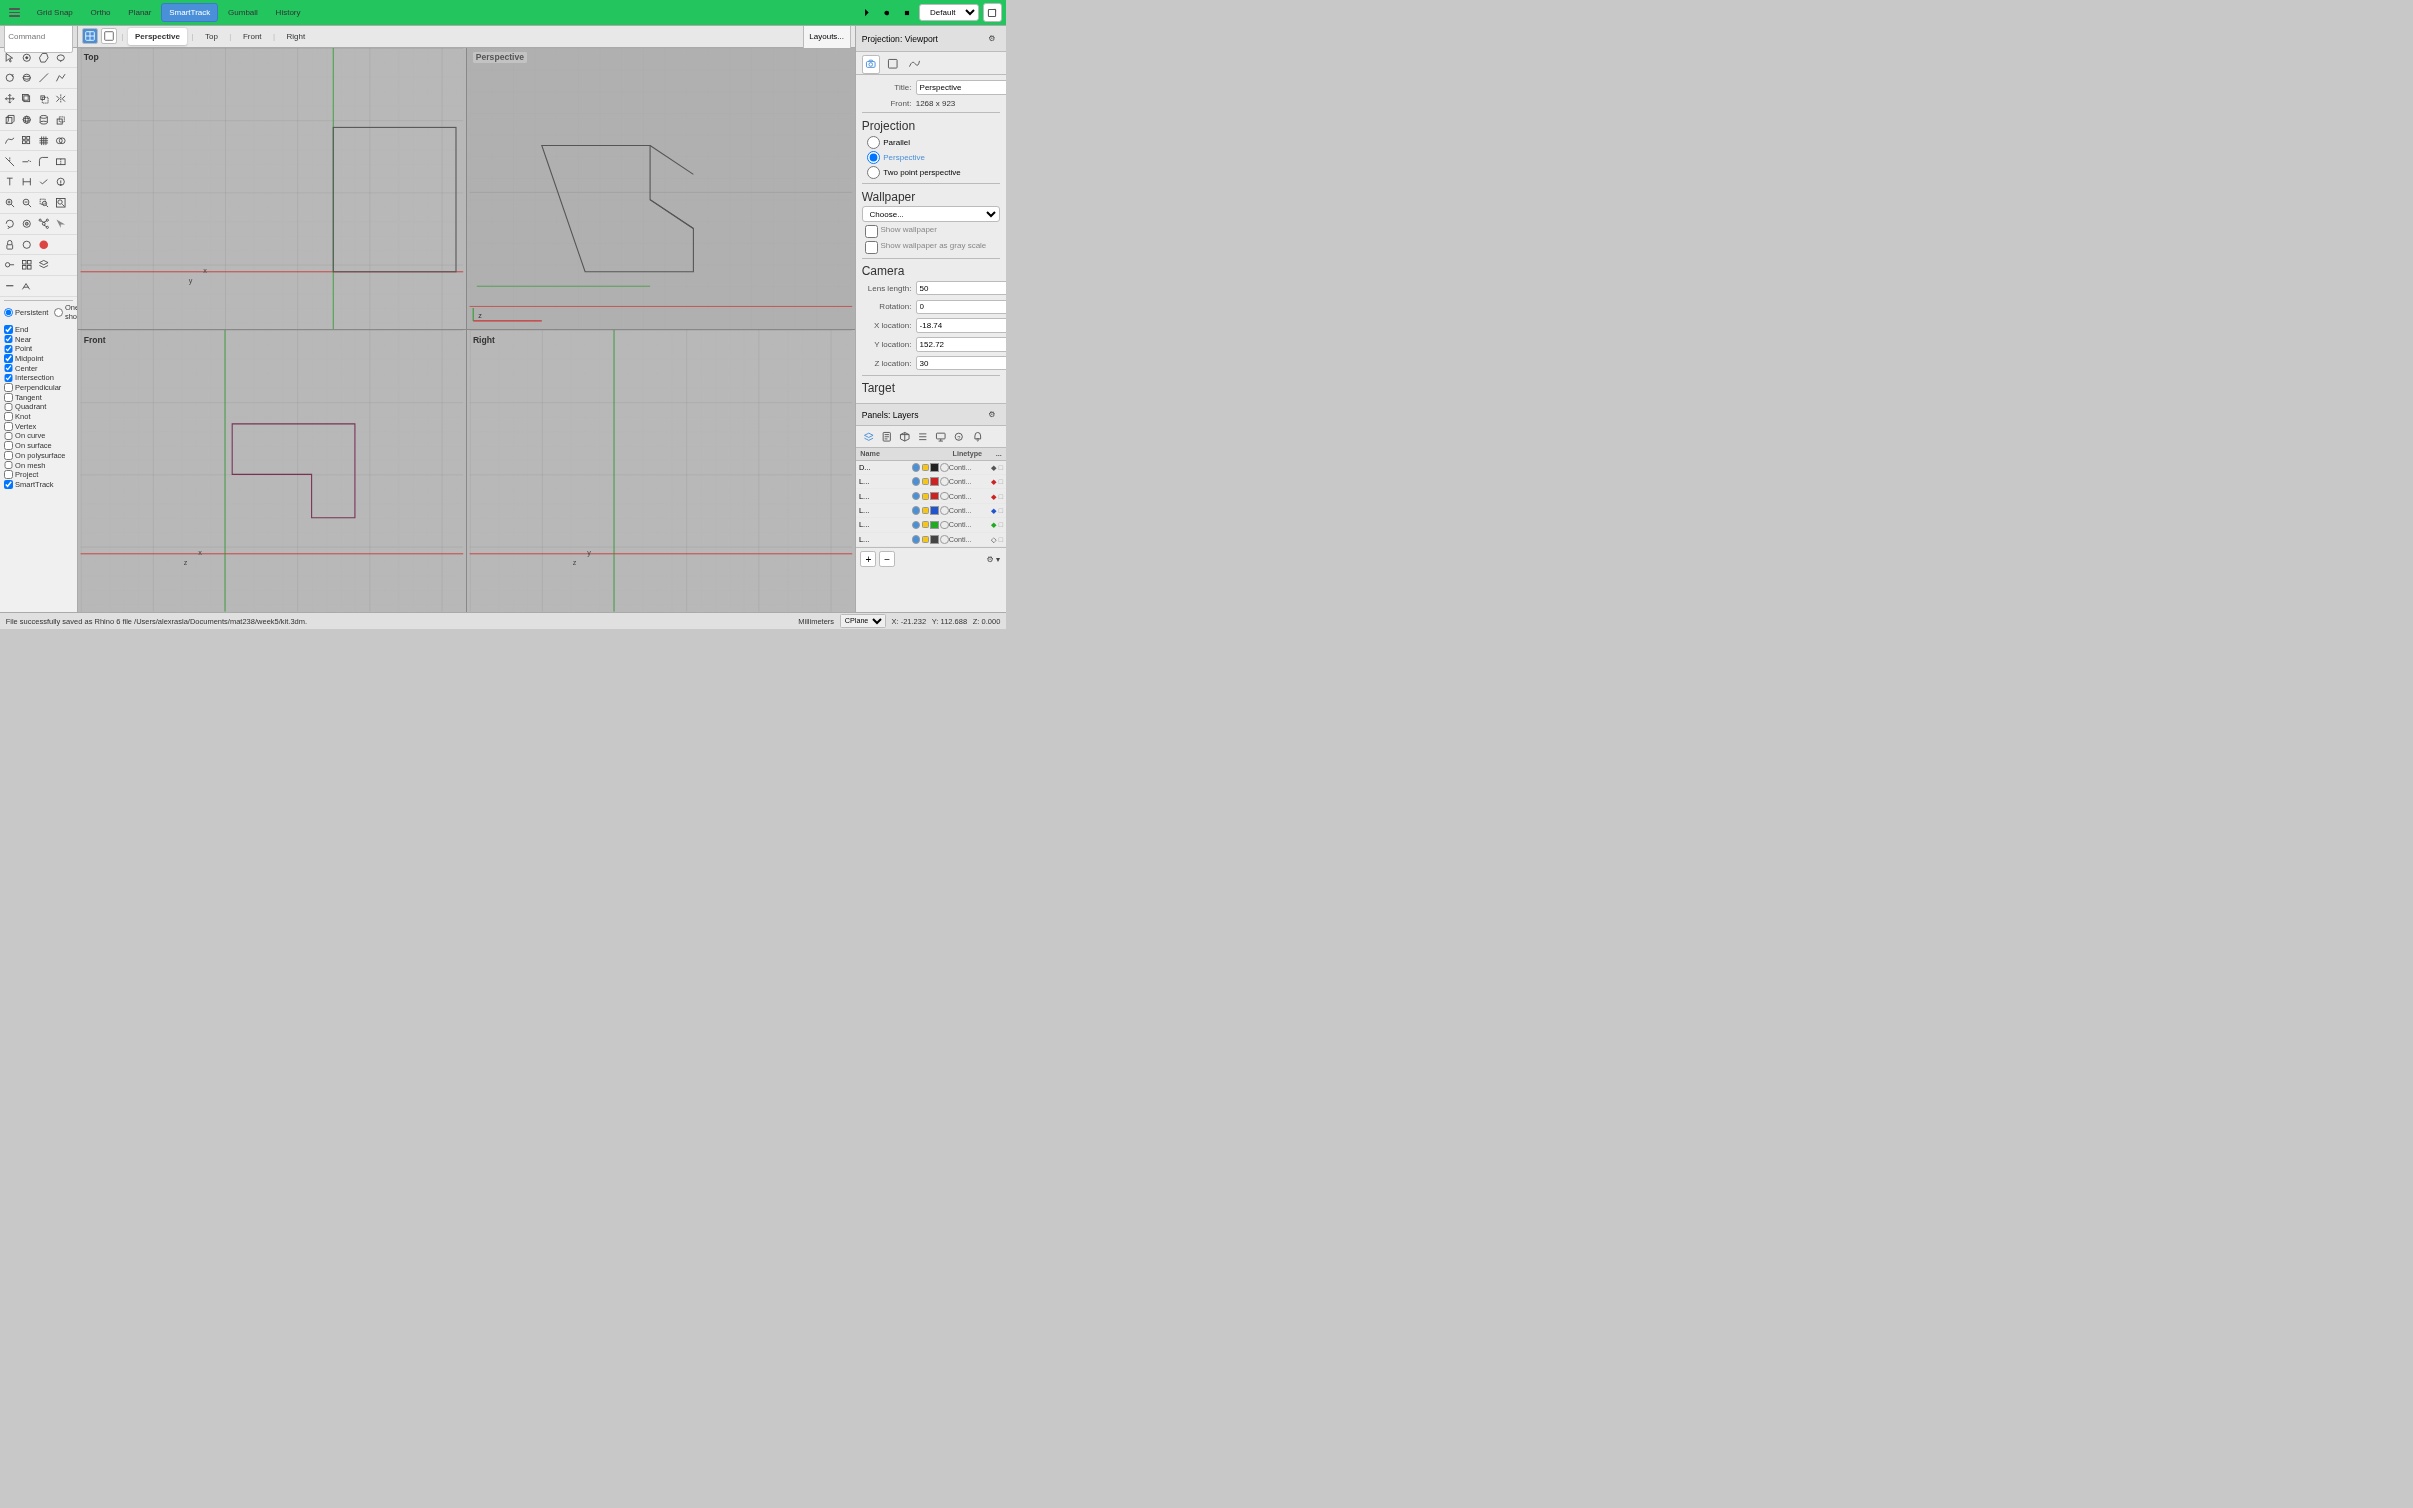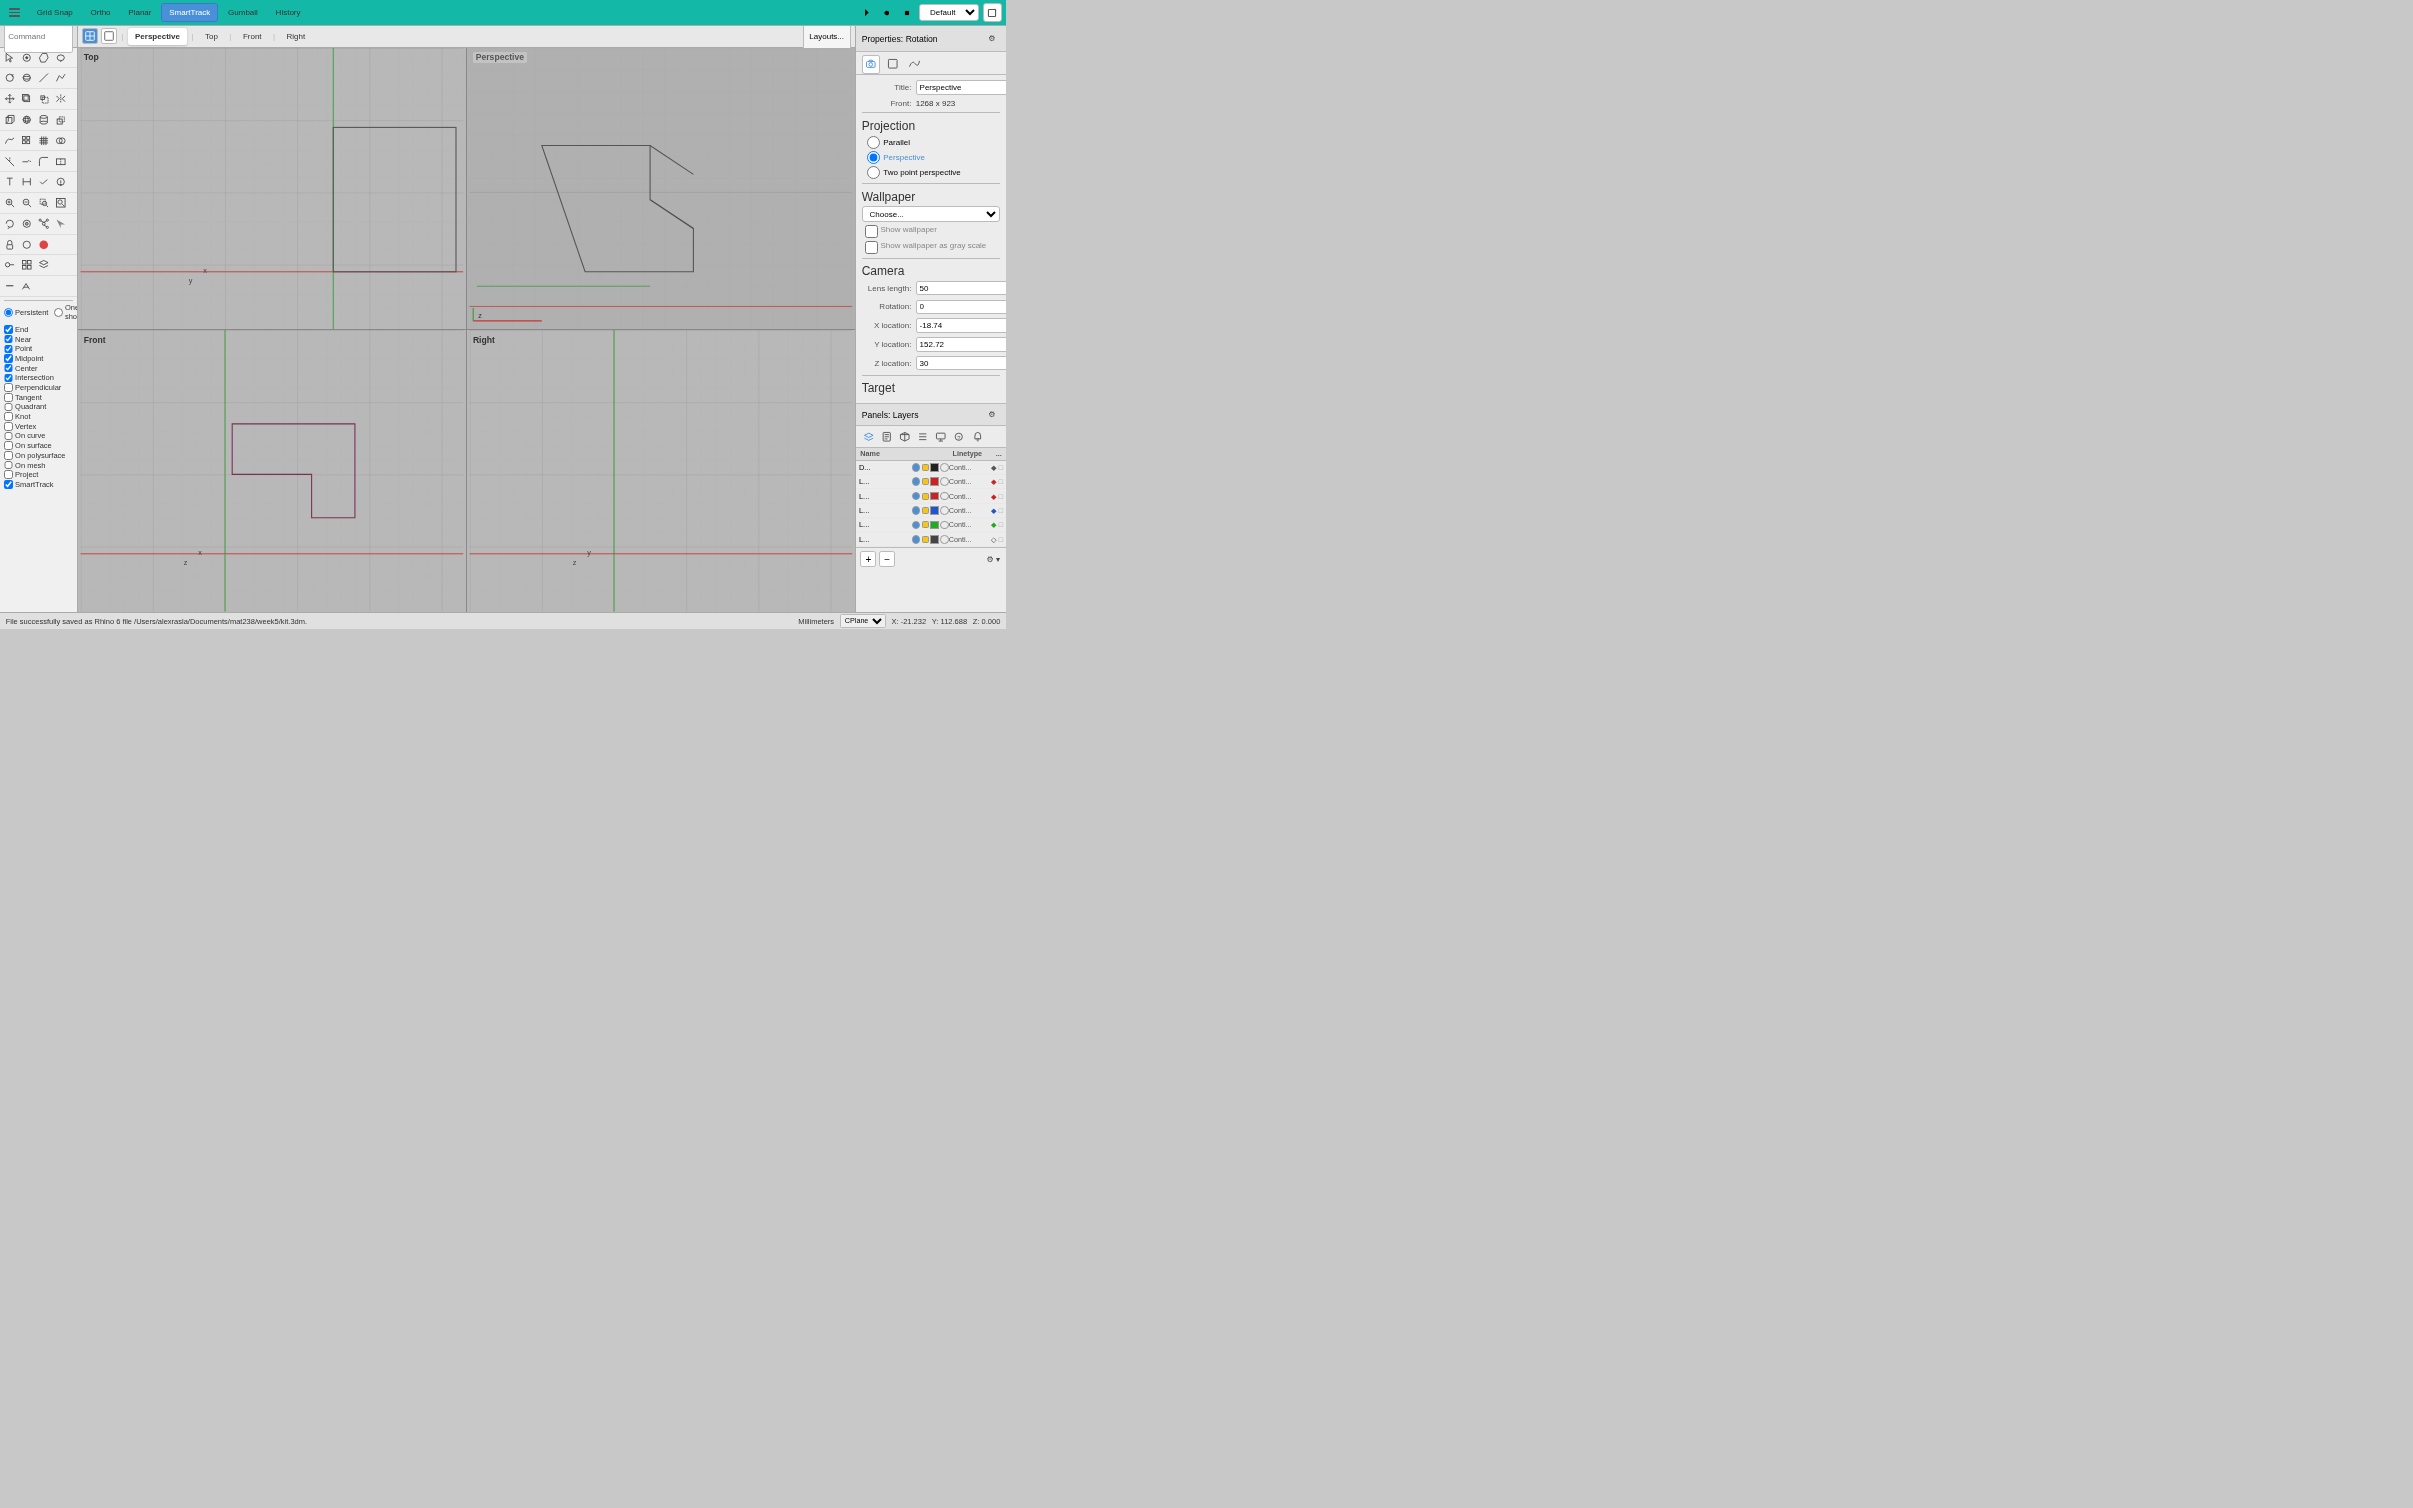--- a/index.html
+++ b/index.html
@@ -10,21 +10,21 @@
       width: 1006px;
       height: 629px;
       overflow: hidden;
       display: flex;
       flex-direction: column;
     }
 
     
     .top-toolbar {
       height: 26px;
-      background: #14b8a6;
+      background: #22c55e;
       border-bottom: 0.7px solid #aaa;
       display: flex;
       align-items: center;
       padding: 0 4.3px;
       gap: 1.4px;
       flex-shrink: 0;
     }
     .hamburger-btn {
       width: 20px;
       height: 20px;
@@ -1042,21 +1042,21 @@
           <text x="143" y="326" font-size="10" fill="#444">z</text>
           <text x="163" y="312" font-size="10" fill="#444">y</text>
         </svg>
       </div>
     </div>
   </div>
 
   <div class="right-panel">
 
     <div class="properties-header">
-      <span>Properties: Rotation</span>
+      <span>Projection: Viewport</span>
       <button class="tool-btn">⚙</button>
     </div>
 
     <div class="properties-tabs">
       <button class="prop-tab active">
         <svg width="11.5" height="11.5" viewBox="0 0 16 16" fill="none" stroke="#4a90d9" stroke-width="1.3">
           <rect x="2" y="5" width="12" height="8" rx="1.5"></rect>
           <circle cx="8" cy="9" r="2.5"></circle>
           <path d="M5 5 L6 3 L10 3 L11 5"></path>
         </svg>

